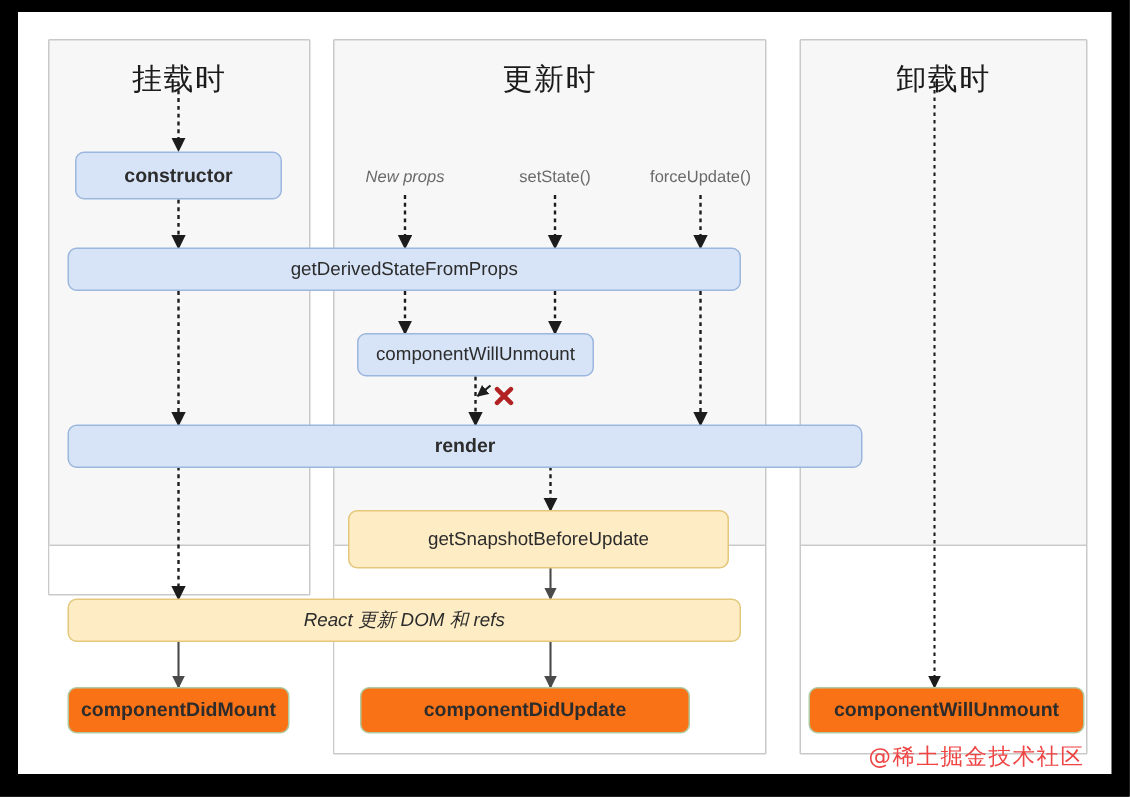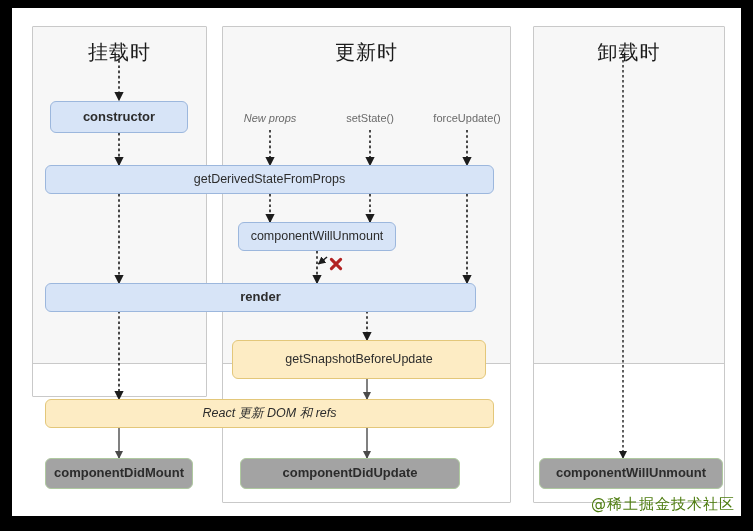--- a/index.html
+++ b/index.html
@@ -77,21 +77,21 @@
   }
   .node.blue {
     background: #d7e4f7;
     border: 1px solid #9cb7dd;
   }
   .node.yellow {
     background: #fdecc4;
     border: 1px solid #e3c77a;
   }
   .node.green {
-    background: #a3a3a3;
+    background: #f97316;
     border: 1px solid #afc9a0;
   }
   .node.bold { font-weight: bold; font-size: 13px; }
   .node.italic { font-style: italic; }
 
   
   .trigger-label {
     position: absolute;
     font-size: 11px;
     color: #6a6a6a;
@@ -111,24 +111,24 @@
   
   .xmark {
     position: absolute;
     width: 14px;
     height: 14px;
   }
 
   
   .watermark {
     position: absolute;
-    right: 6px;
+    right: 18px;
     bottom: 2px;
     font-size: 15px;
-    color: #4d7c0f;
+    color: #ef4444;
     letter-spacing: 1px;
     font-family: "DejaVu Sans", "Liberation Sans", sans-serif;
     white-space: nowrap;
   }
 </style>
 </head>
 <body>
 
 <div id="canvas">
   <div class="page">
@@ -205,21 +205,21 @@
     <div class="trigger-label italic" style="left:258px; top:104px;">New props</div>
     <div class="trigger-label" style="left:358px; top:104px;">setState()</div>
     <div class="trigger-label" style="left:455px; top:104px;">forceUpdate()</div>
 
     <div class="node blue" style="left:33px; top:157px; width:449px; height:29px;">getDerivedStateFromProps</div>
 
     <div class="node blue bold" style="left:38px; top:93px; width:138px; height:32px;">constructor</div>
 
     <div class="node blue" style="left:226px; top:214px; width:158px; height:29px;">componentWillUnmount</div>
 
-    <div class="node blue bold" style="left:33px; top:275px; width:431px; height:29px;">render</div>
+    <div class="node blue bold" style="left:33px; top:275px; width:530px; height:29px;">render</div>
 
     <div class="node yellow" style="left:220px; top:332px; width:254px; height:39px;">getSnapshotBeforeUpdate</div>
 
     <div class="node yellow italic" style="left:33px; top:391px; width:449px; height:29px;">React 更新 DOM 和 refs</div>
 
     <div class="node green bold" style="left:33px; top:450px; width:148px; height:31px;">componentDidMount</div>
 
     <div class="node green bold" style="left:228px; top:450px; width:220px; height:31px;">componentDidUpdate</div>
 
     <div class="node green bold" style="left:527px; top:450px; width:184px; height:31px;">componentWillUnmount</div>

